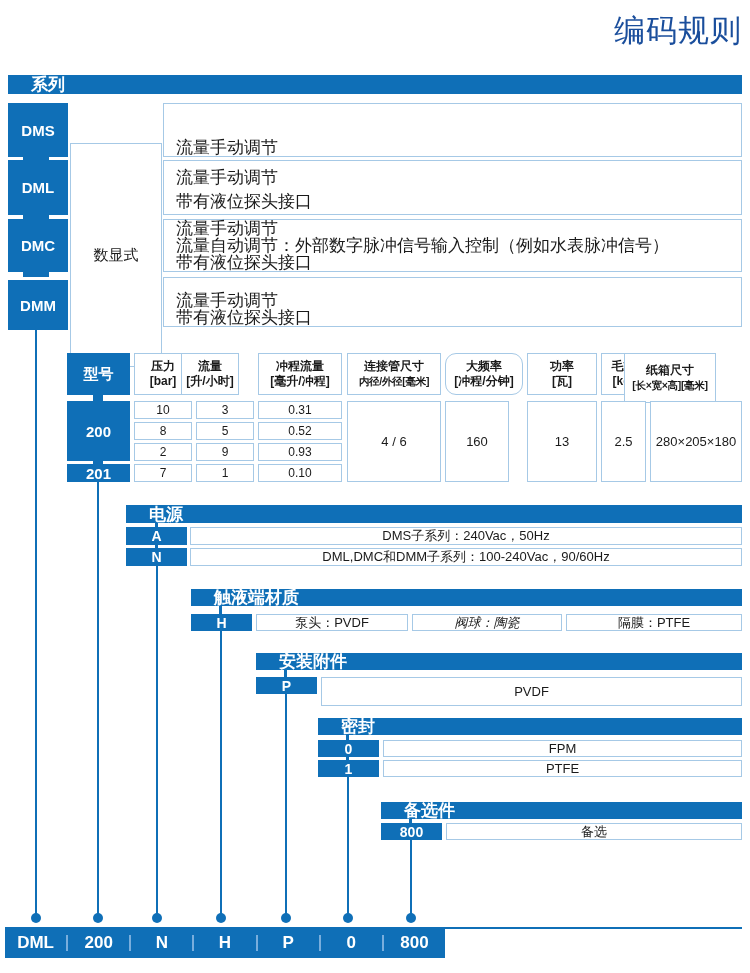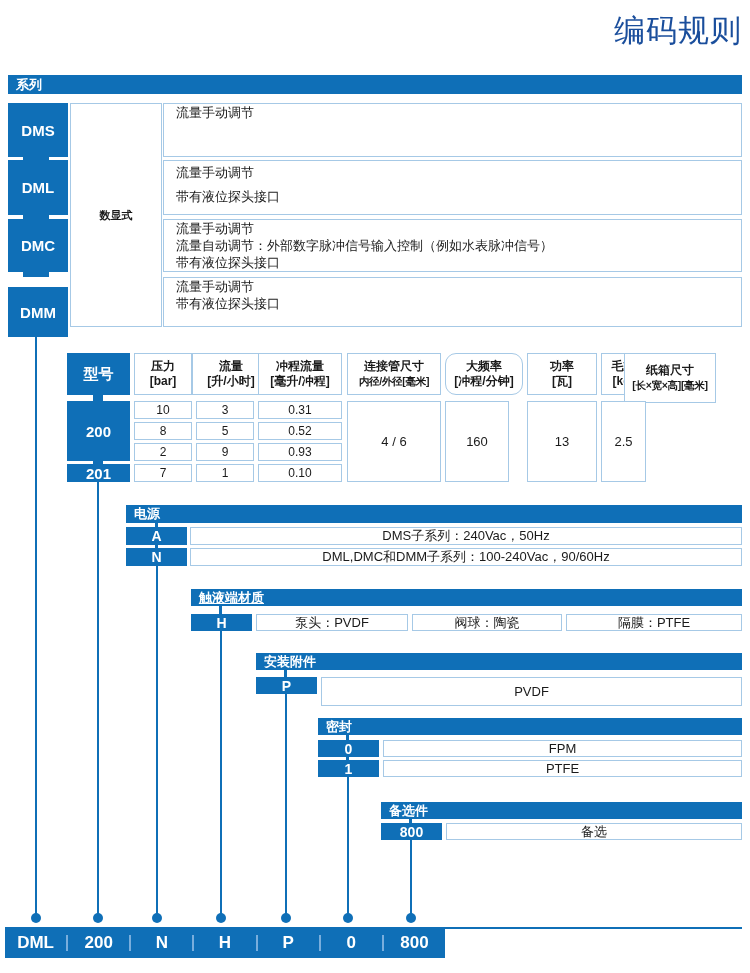--- a/index.html
+++ b/index.html
@@ -15,24 +15,24 @@
   .page{position:relative;width:750px;height:973px;background:#ffffff;overflow:hidden;}
   .abs{position:absolute;}
   .blue{background:var(--primary);color:#ffffff;}
   .codecell{display:flex;align-items:center;justify-content:center;font-weight:bold;font-size:14px;}
   .box{background:#ffffff;border:1.5px solid var(--light);}
   .thinbox{background:#ffffff;border:1px solid var(--light);}
   .vline{background:var(--primary);}
   .tick{background:var(--primary);}
   .dot{width:10px;height:10px;border-radius:50%;background:var(--primary);}
   .page-title{font-size:31px;font-weight:normal;color:var(--title);letter-spacing:1px;}
-  .band{display:flex;align-items:center;padding-left:8px;font-size:13px;font-weight:bold;}
-  .desc{display:flex;flex-direction:column;justify-content:flex-start;padding-left:12px;font-size:13px;line-height:17px;}
+  .band{display:flex;align-items:center;padding-left:23px;font-size:17px;font-weight:bold;}
+  .desc{display:flex;flex-direction:column;justify-content:flex-end;padding-left:12px;font-size:17px;line-height:17px;}
   .desc.wide{line-height:24px;}
-  .group-label{display:flex;align-items:center;justify-content:center;font-size:11px;font-weight:bold;}
+  .group-label{display:flex;align-items:center;justify-content:center;font-size:15px;font-weight:normal;margin-top:40px;}
   .th{display:flex;flex-direction:column;align-items:center;justify-content:center;font-size:12px;font-weight:bold;line-height:15px;text-align:center;}
   .th .tight{font-size:10.5px;letter-spacing:-0.3px;}
   .td{display:flex;align-items:center;justify-content:center;font-size:12px;}
   .shared{display:flex;align-items:center;justify-content:center;font-size:13px;}
   .sect-desc{display:flex;align-items:center;justify-content:center;font-size:13px;}
   .code-bar{display:flex;align-items:center;font-size:17px;font-weight:bold;}
   .code-bar .seg{flex:1;text-align:center;color:#fff;}
   .code-bar .sep{width:2px;height:16px;background:var(--sep);}
 </style>
 </head>
@@ -48,21 +48,21 @@
   <div class="abs vline" style="left:347px;top:777px;width:2px;height:141px"></div>
   <div class="abs vline" style="left:410px;top:840px;width:2px;height:78px"></div>
 
   <div class="abs page-title" style="right:8px;top:10px;">编码规则</div>
 
   <div class="abs blue band" style="left:8px;top:75px;width:734px;height:19px;">系列</div>
 
   <div class="abs blue codecell" style="left:8px;top:103px;width:60px;height:54px;font-size:15px;">DMS</div>
   <div class="abs blue codecell" style="left:8px;top:160px;width:60px;height:55px;font-size:15px;">DML</div>
   <div class="abs blue codecell" style="left:8px;top:219px;width:60px;height:53px;font-size:15px;">DMC</div>
-  <div class="abs blue codecell" style="left:8px;top:287px;width:60px;height:50px;font-size:15px;">DMM</div>
+  <div class="abs blue codecell" style="left:8px;top:280px;width:60px;height:50px;font-size:15px;">DMM</div>
 
   <div class="abs tick" style="left:23px;top:157px;width:26px;height:3px"></div>
   <div class="abs tick" style="left:23px;top:215px;width:26px;height:4px"></div>
   <div class="abs tick" style="left:23px;top:272px;width:26px;height:5px"></div>
 
   <div class="abs box group-label" style="left:70px;top:103px;width:92px;height:224px;">数显式</div>
 
   <div class="abs box desc" style="left:163px;top:103px;width:579px;height:54px;">
     <div>流量手动调节</div>
   </div>
@@ -83,21 +83,21 @@
   <div class="abs blue codecell" style="left:67px;top:353px;width:63px;height:42px;font-size:15px;">型号</div>
   <div class="abs tick" style="left:93px;top:395px;width:10px;height:6px"></div>
   <div class="abs blue codecell" style="left:67px;top:401px;width:63px;height:60px;font-size:15px;">200</div>
   <div class="abs tick" style="left:93px;top:461px;width:10px;height:3px"></div>
   <div class="abs blue codecell" style="left:67px;top:464px;width:63px;height:18px;font-size:15px;">201</div>
 
   <div class="abs thinbox th" style="left:134px;top:353px;width:58px;height:42px;">
     <div>压力</div>
     <div>[bar]</div>
   </div>
-  <div class="abs thinbox th" style="left:192px;top:353px;width:78px;height:42px;">
+  <div class="abs thinbox th" style="left:181px;top:353px;width:58px;height:42px;">
     <div>流量</div>
     <div>[升/小时]</div>
   </div>
   <div class="abs thinbox th" style="left:258px;top:353px;width:84px;height:42px;">
     <div>冲程流量</div>
     <div>[毫升/冲程]</div>
   </div>
   <div class="abs thinbox th" style="left:347px;top:353px;width:94px;height:42px;">
     <div>连接管尺寸</div>
     <div class="tight">内径/外径[毫米]</div>
@@ -132,34 +132,35 @@
   <div class="abs thinbox td" style="left:258px;top:443px;width:84px;height:18px;">0.93</div>
 
   <div class="abs thinbox td" style="left:134px;top:464px;width:58px;height:18px;">7</div>
   <div class="abs thinbox td" style="left:196px;top:464px;width:58px;height:18px;">1</div>
   <div class="abs thinbox td" style="left:258px;top:464px;width:84px;height:18px;">0.10</div>
 
   <div class="abs thinbox shared" style="left:347px;top:401px;width:94px;height:81px;">4 / 6</div>
   <div class="abs thinbox shared" style="left:445px;top:401px;width:64px;height:81px;">160</div>
   <div class="abs thinbox shared" style="left:527px;top:401px;width:70px;height:81px;">13</div>
   <div class="abs thinbox shared" style="left:601px;top:401px;width:45px;height:81px;">2.5</div>
+  <div class="abs thinbox shared" style="left:650px;top:401px;width:92px;height:81px;">280×205×180</div>
 
   <div class="abs blue band" style="left:126px;top:505px;width:616px;height:18px;">电源</div>
   <div class="abs tick" style="left:155px;top:523px;width:3px;height:4px"></div>
   <div class="abs blue codecell" style="left:126px;top:527px;width:61px;height:18px;">A</div>
   <div class="abs thinbox sect-desc" style="left:190px;top:527px;width:552px;height:18px;">DMS子系列：240Vac，50Hz</div>
   <div class="abs tick" style="left:155px;top:545px;width:3px;height:3px"></div>
   <div class="abs blue codecell" style="left:126px;top:548px;width:61px;height:18px;">N</div>
   <div class="abs thinbox sect-desc" style="left:190px;top:548px;width:552px;height:18px;">DML,DMC和DMM子系列：100-240Vac，90/60Hz</div>
 
-  <div class="abs blue band" style="left:191px;top:589px;width:551px;height:17px;text-decoration:underline;">触液端材质</div>
+  <div class="abs blue band" style="left:191px;top:589px;width:551px;height:17px;">触液端材质</div>
   <div class="abs tick" style="left:219px;top:606px;width:3px;height:8px"></div>
   <div class="abs blue codecell" style="left:191px;top:614px;width:61px;height:17px;">H</div>
   <div class="abs thinbox sect-desc" style="left:256px;top:614px;width:152px;height:17px;">泵头：PVDF</div>
-  <div class="abs thinbox sect-desc" style="left:412px;top:614px;width:150px;height:17px;">阀球：陶瓷</div>
+  <div class="abs thinbox sect-desc" style="left:412px;top:614px;width:150px;height:17px;font-style:italic;">阀球：陶瓷</div>
   <div class="abs thinbox sect-desc" style="left:566px;top:614px;width:176px;height:17px;">隔膜：PTFE</div>
 
   <div class="abs blue band" style="left:256px;top:653px;width:486px;height:17px;">安装附件</div>
   <div class="abs tick" style="left:284px;top:670px;width:3px;height:7px"></div>
   <div class="abs blue codecell" style="left:256px;top:677px;width:61px;height:17px;">P</div>
   <div class="abs thinbox sect-desc" style="left:321px;top:677px;width:421px;height:29px;">PVDF</div>
 
   <div class="abs blue band" style="left:318px;top:718px;width:424px;height:17px;">密封</div>
   <div class="abs tick" style="left:346px;top:735px;width:3px;height:5px"></div>
   <div class="abs blue codecell" style="left:318px;top:740px;width:61px;height:17px;">0</div>

